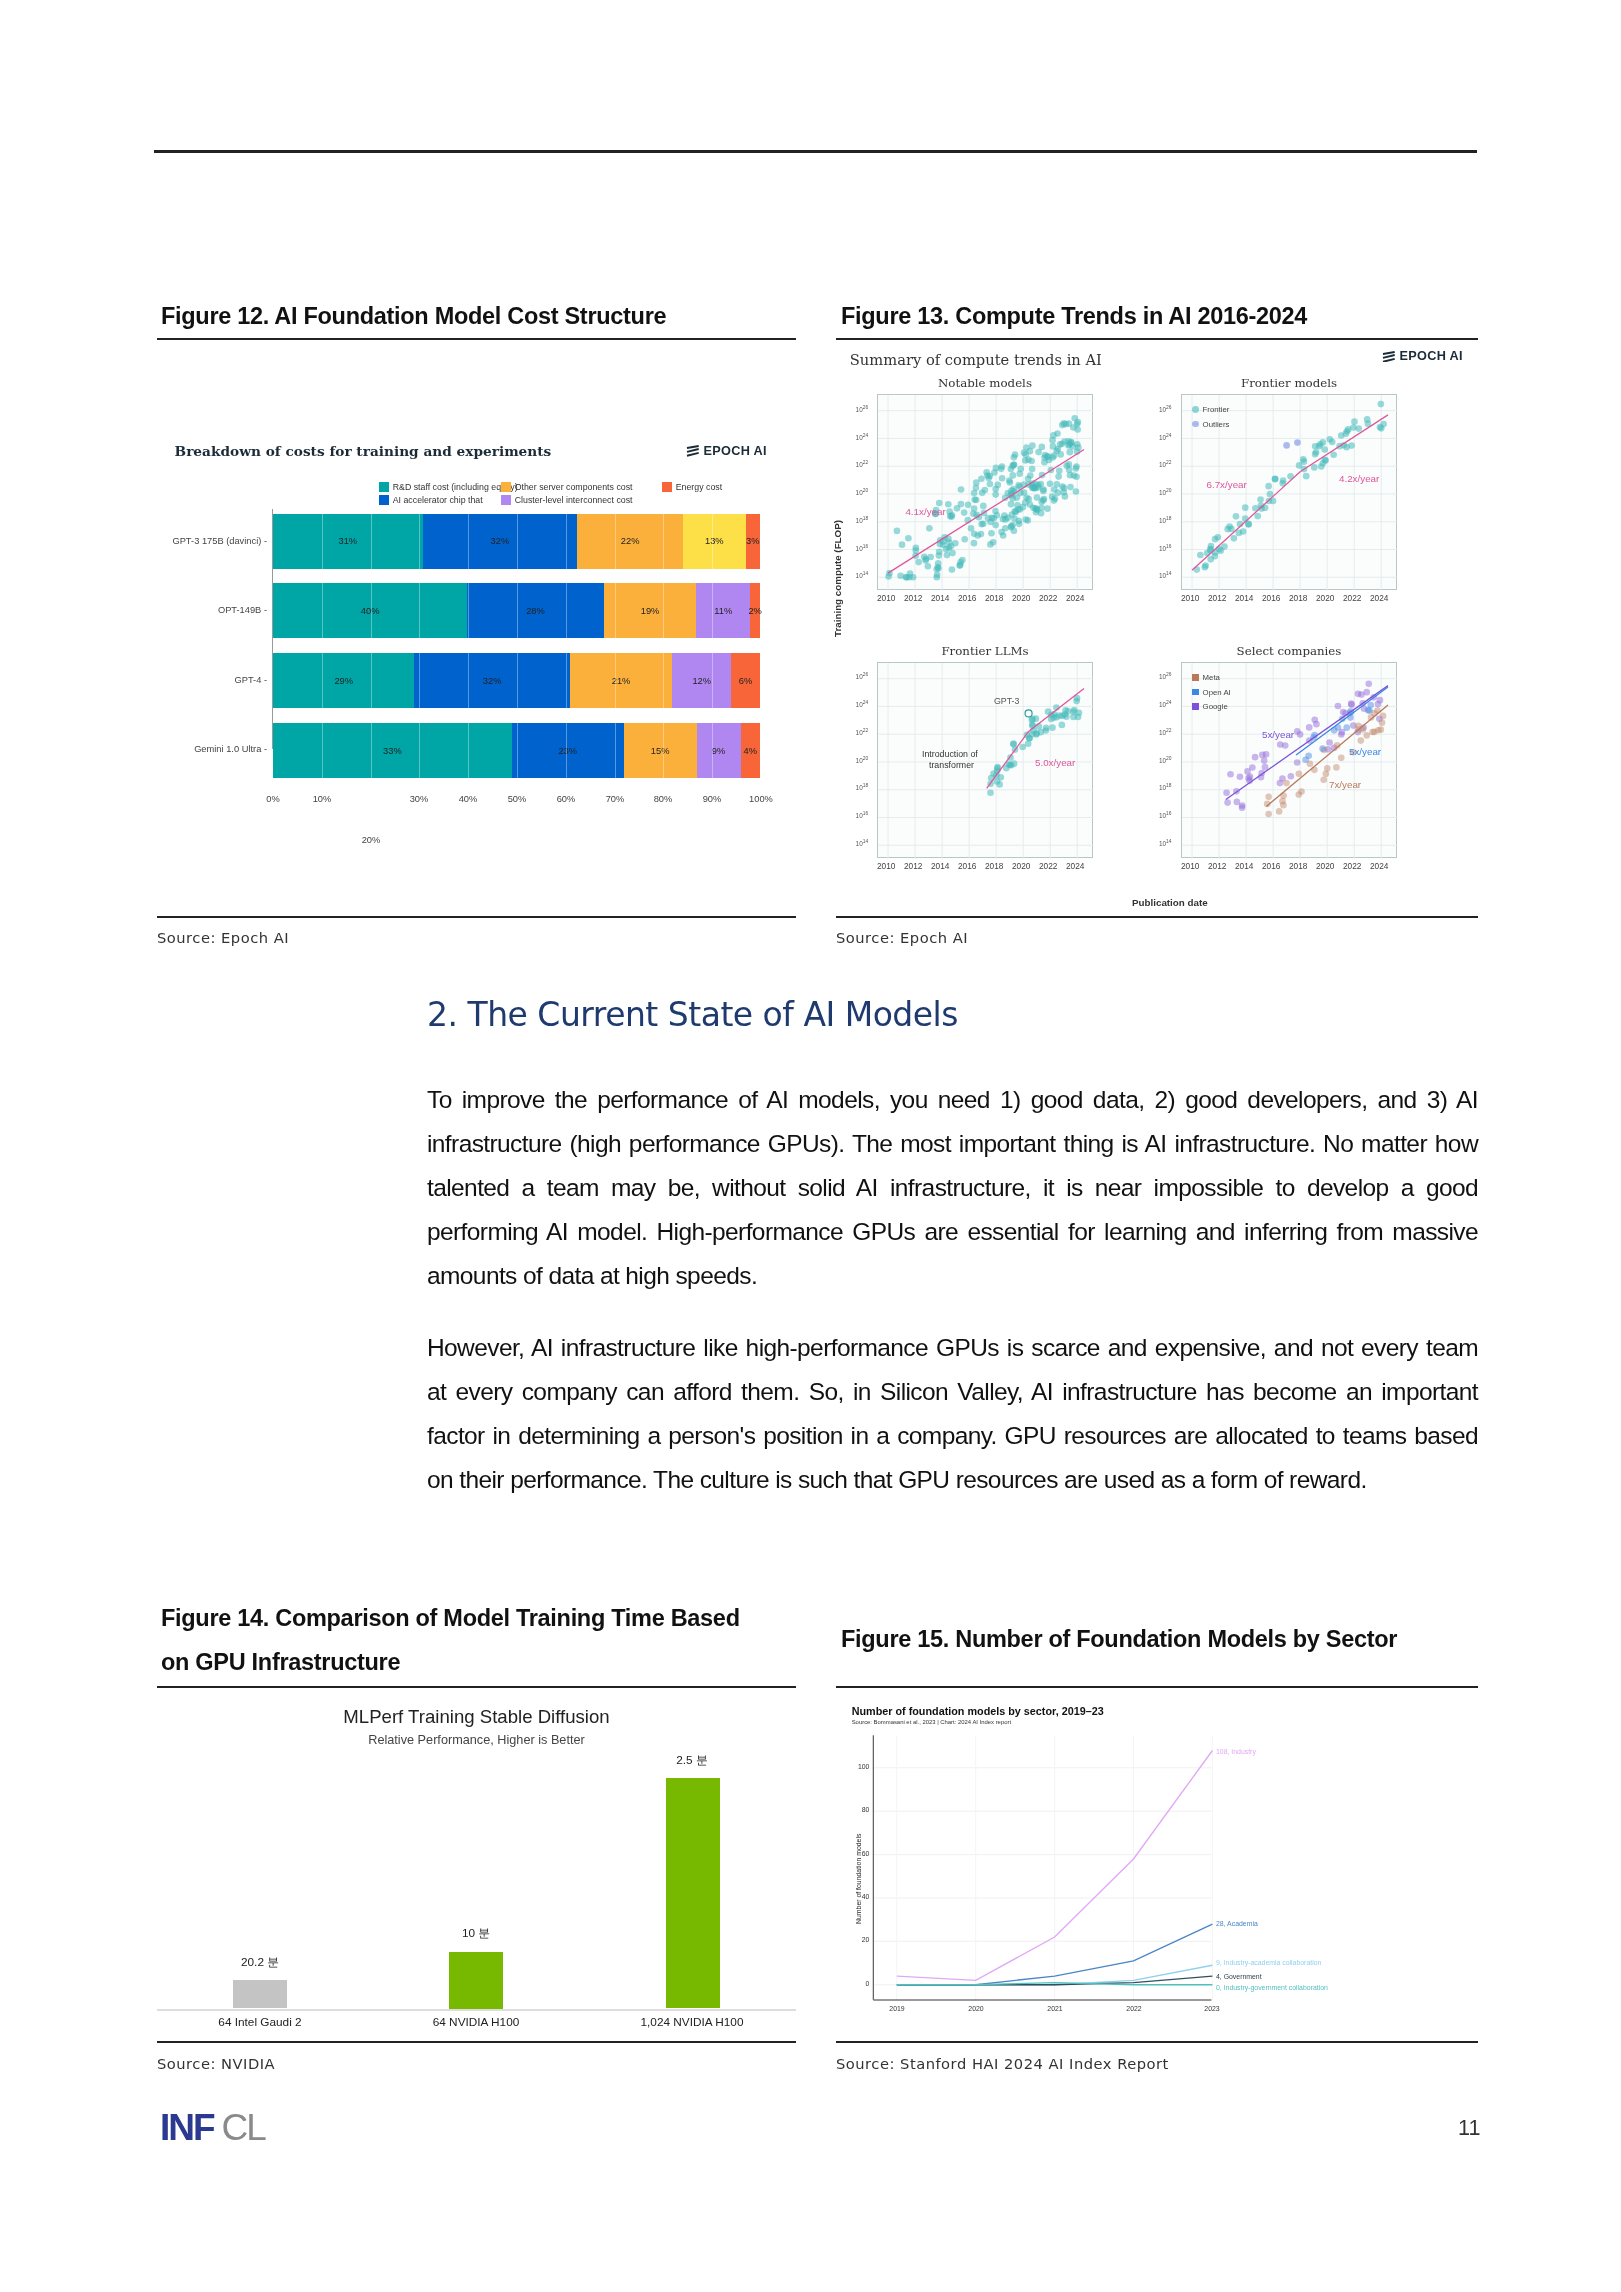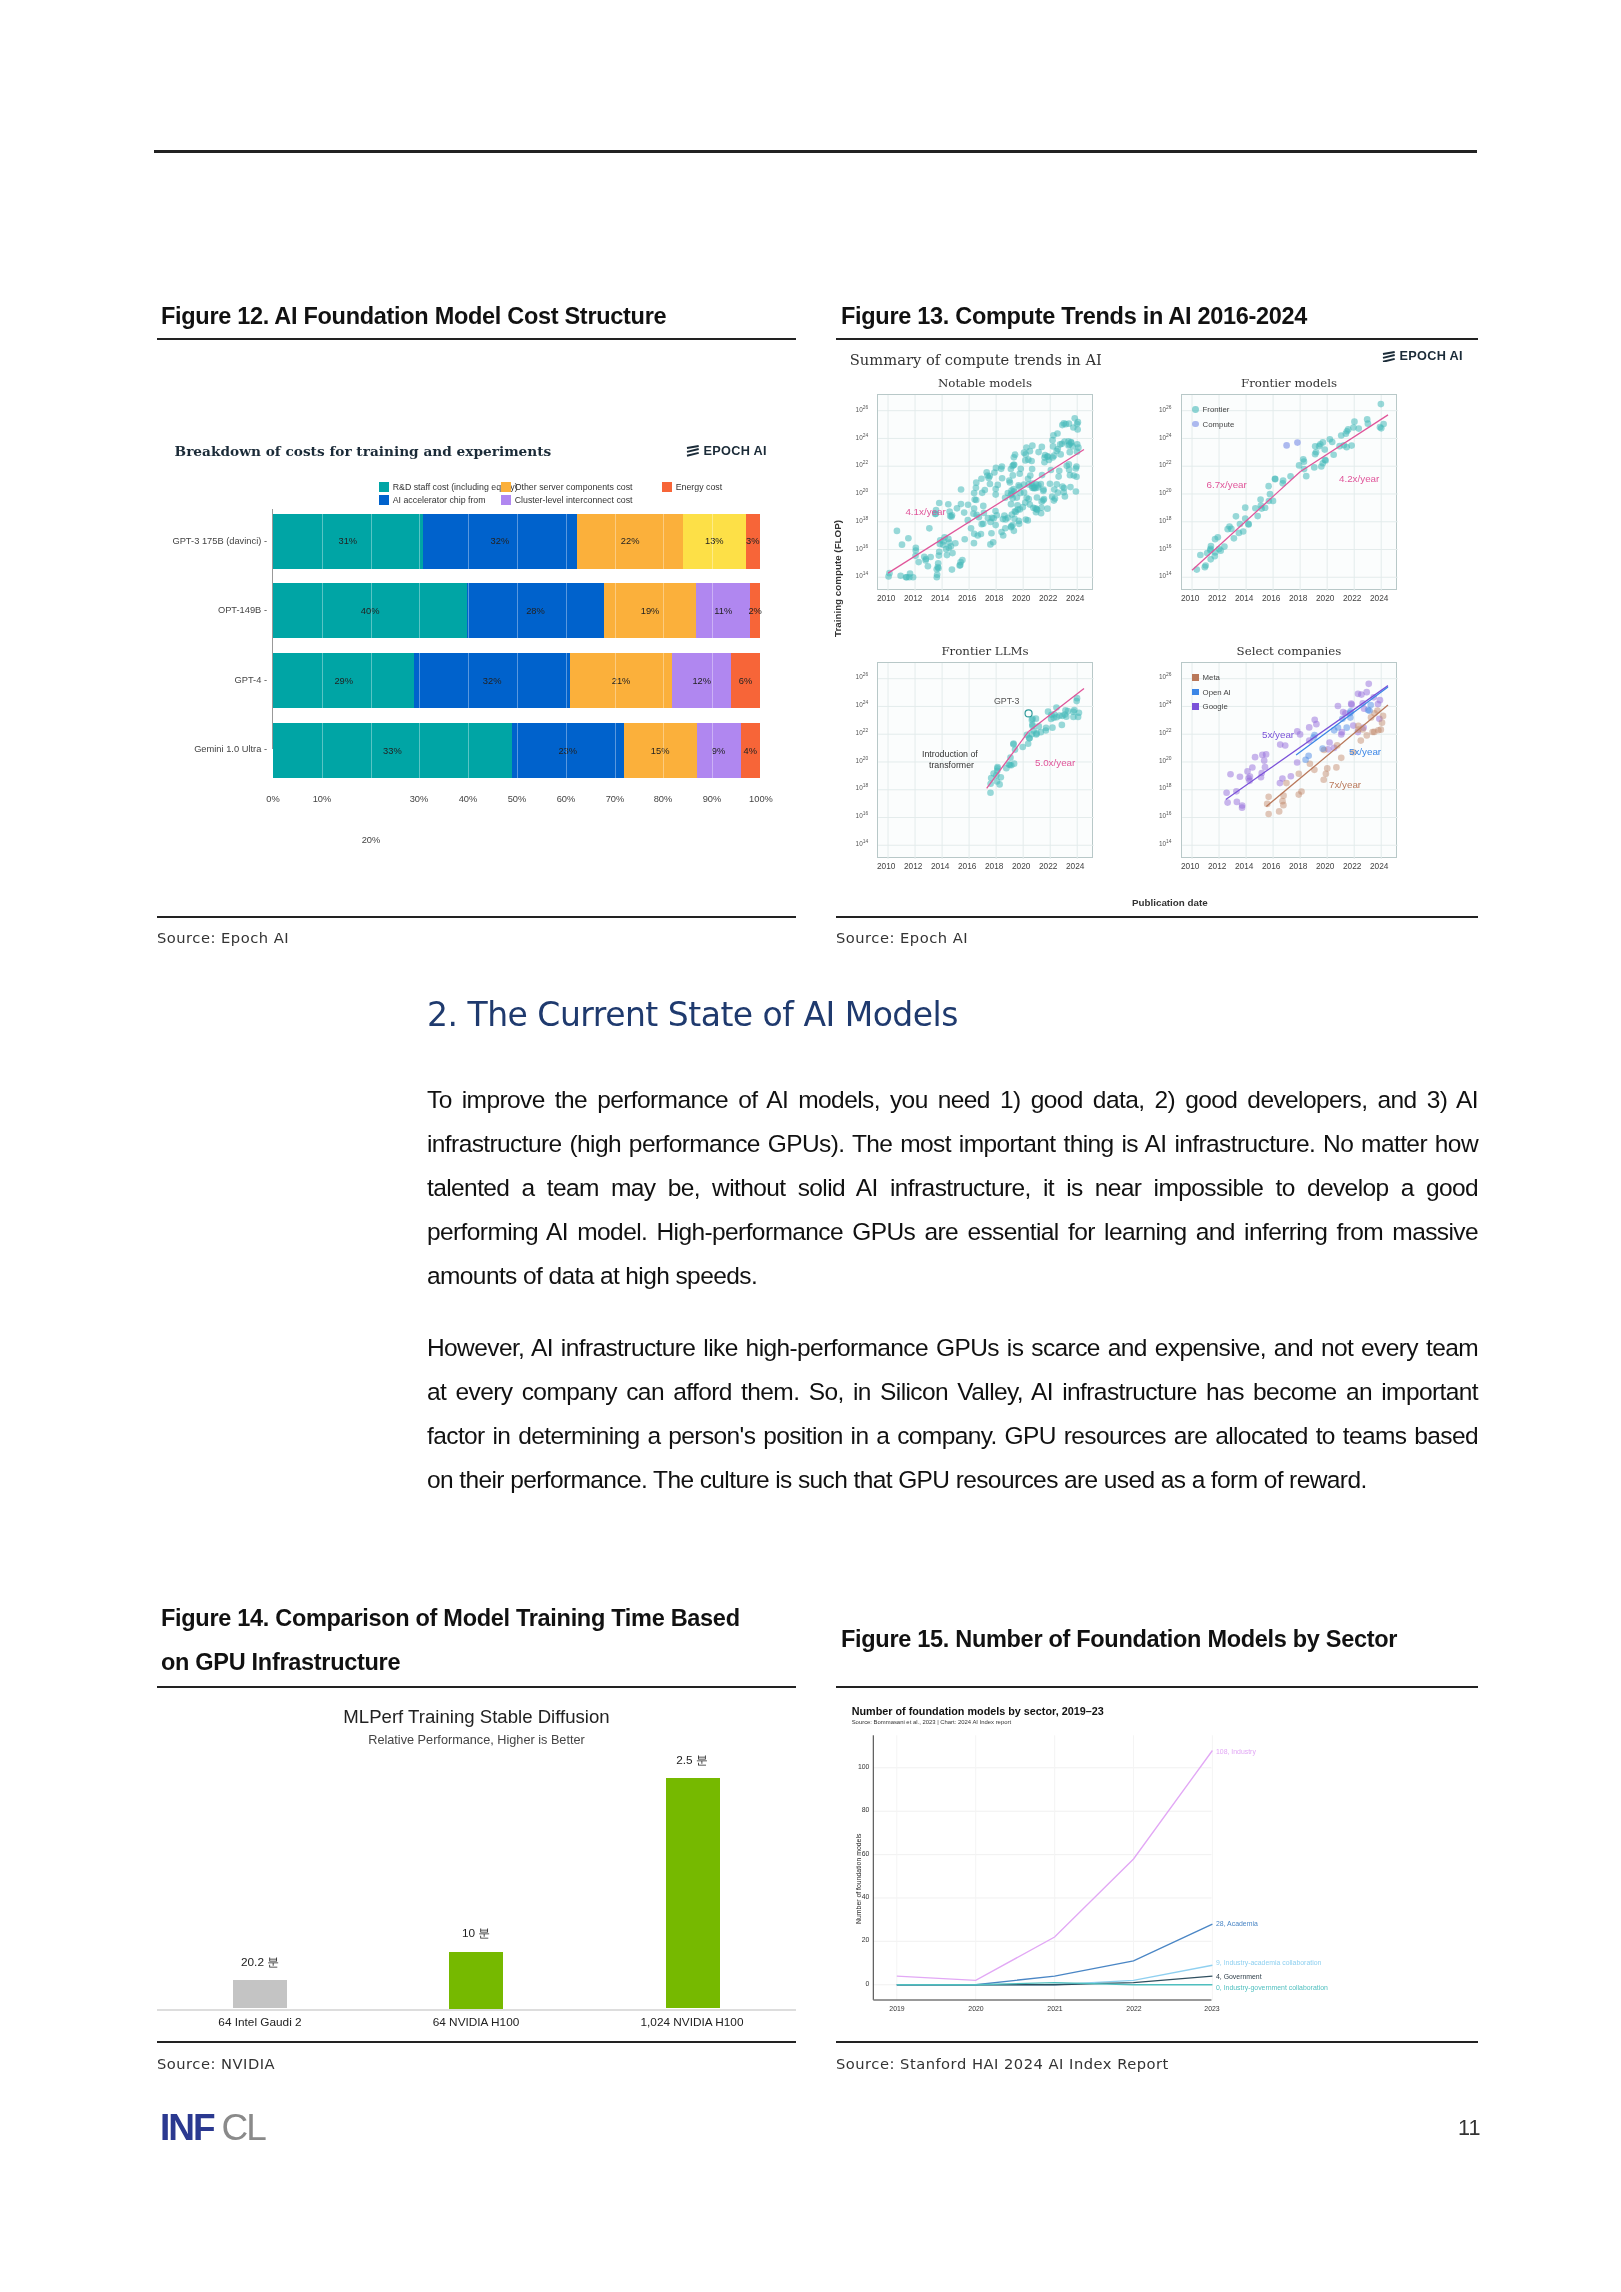--- a/index.html
+++ b/index.html
@@ -89,21 +89,21 @@
       <div class="leg-item" style="left: 122px; top: 0px;">
         <span class="leg-sw" style="background:#fbb03b"></span>
         <span>Other server components cost</span>
       </div>
       <div class="leg-item" style="left: 235px; top: 0px; padding-left: 48px;">
         <span class="leg-sw" style="background:#f76538"></span>
         <span>Energy cost</span>
       </div>
       <div class="leg-item" style="left: 0px; top: 12.7px;">
         <span class="leg-sw" style="background:#0062cc"></span>
-        <span>AI accelerator chip from</span>
+        <span>AI accelerator chip that</span>
       </div>
       <div class="leg-item" style="left: 122px; top: 12.7px;">
         <span class="leg-sw" style="background:#b087f0"></span>
         <span>Cluster-level interconnect cost</span>
       </div>
     </div>
   <div class="f12-plot" id="f12-plot">
       <div class="bar-row" style="top: 4.9px;">
         <div class="seg" style="width: 151px; background: rgb(0, 165, 165);">31%</div>
         <div class="seg" style="width: 156px; background: rgb(0, 98, 204);">32%</div>
@@ -574,21 +574,21 @@
           <line x1="120.34482758620689" y1="78.33333333333331" x2="210" y2="20.25" stroke="#e0559a" stroke-width="1.3"></line>
         </svg>
         <div style="position: absolute; left: 24.5px; top: 84px; color: rgb(224, 85, 154); font-size: 9.8px; white-space: nowrap;">6.7x/year</div>
         <div style="position: absolute; left: 157px; top: 78px; color: rgb(224, 85, 154); font-size: 9.8px; white-space: nowrap;">4.2x/year</div>
         <div style="position: absolute; left: 9.8px; top: 9.8px; font-size: 7.8px; color: rgb(68, 68, 68); display: flex; align-items: center; white-space: nowrap;">
           <span style="display: inline-block; width: 6.9px; height: 6.9px; margin-right: 3.9px; background: rgba(70, 185, 185, 0.6); border-radius: 50%;"></span>
           <span>Frontier</span>
         </div>
         <div style="position: absolute; left: 9.8px; top: 24.5px; font-size: 7.8px; color: rgb(68, 68, 68); display: flex; align-items: center; white-space: nowrap;">
           <span style="display: inline-block; width: 6.9px; height: 6.9px; margin-right: 3.9px; background: rgba(120, 140, 230, 0.6); border-radius: 50%;"></span>
-          <span>Compute</span>
+          <span>Outliers</span>
         </div>
       </div>
       <div class="ylab" style="left: 321px; top: 228px;">10<sup style="font-size:4.9px">14</sup></div>
       <div class="ylab" style="left: 321px; top: 201px;">10<sup style="font-size:4.9px">16</sup></div>
       <div class="ylab" style="left: 321px; top: 173px;">10<sup style="font-size:4.9px">18</sup></div>
       <div class="ylab" style="left: 321px; top: 145px;">10<sup style="font-size:4.9px">20</sup></div>
       <div class="ylab" style="left: 321px; top: 117px;">10<sup style="font-size:4.9px">22</sup></div>
       <div class="ylab" style="left: 321px; top: 90px;">10<sup style="font-size:4.9px">24</sup></div>
       <div class="ylab" style="left: 321px; top: 62px;">10<sup style="font-size:4.9px">26</sup></div>
       <div class="xlab13" style="left: 343px; top: 250px;">2010</div>

